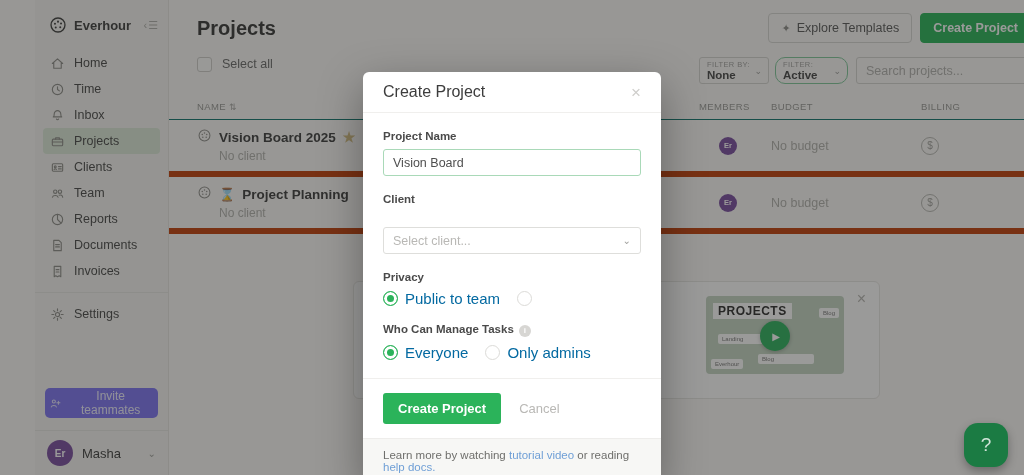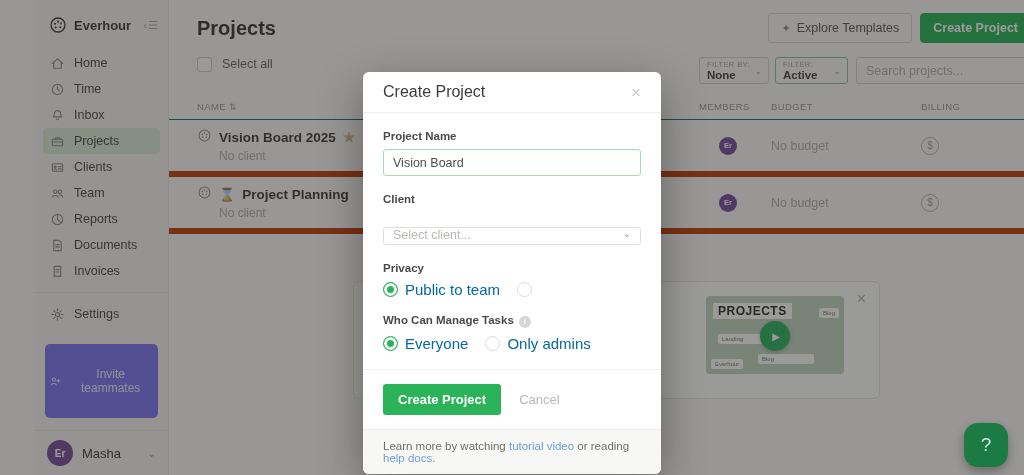--- a/index.html
+++ b/index.html
@@ -12,21 +12,21 @@
   .brand-row { display:flex; align-items:center; gap:7px; padding:16px 10px 12px 14px; }
   .brand-name { font-size:13px; font-weight:700; color:#3f3f3f; flex:1; }
   .collapse { color:#b0afac; font-size:11px; display:flex; align-items:center; gap:1px; cursor:pointer; }
   .nav { padding:4px 8px 0; }
   .nav-item { display:flex; align-items:center; gap:9px; padding:0 7px; height:26px; border-radius:4px; font-size:12.5px; color:#4a4a4a; cursor:pointer; }
   .nav-item.active { background:#dcead9; }
   .nav-icon { width:15px; height:15px; display:flex; }
   .nav-icon svg { width:15px; height:15px; stroke:#8f8e8a; fill:none; stroke-width:1.2; stroke-linecap:round; stroke-linejoin:round; }
   .sb-divider { height:1px; background:#e8e7e3; margin:8px 0; }
   .spacer { flex:1; }
-  .invite-btn { margin:0 10px 12px; background:#7e76f2; color:#eeedff; font-size:12px; border:none; border-radius:5px; padding:23px 4px; display:flex; align-items:center; justify-content:center; gap:6px; cursor:pointer; }
+  .invite-btn { margin:0 10px 12px; background:#7e76f2; color:#eeedff; font-size:12px; border:none; border-radius:5px; padding:1px 4px; display:flex; align-items:center; justify-content:center; gap:6px; cursor:pointer; }
   .invite-btn svg { width:13px; height:13px; stroke:#e6e4ff; fill:none; stroke-width:1.3; stroke-linecap:round; }
   .user-row { border-top:1px solid #e8e7e3; padding:9px 12px; display:flex; align-items:center; gap:9px; }
   .avatar { width:26px; height:26px; border-radius:50%; background:#7b4fa0; color:#fff; font-size:10px; font-weight:700; display:flex; align-items:center; justify-content:center; }
   .user-name { font-size:13px; color:#3f3f3f; flex:1; }
   .chev-sm { color:#a0a09d; font-size:10px; }
 
   
   .main { flex:1; display:flex; flex-direction:column; position:relative; }
   .page-header { display:flex; align-items:center; padding:13px 28px 8px; }
   .page-title { font-size:20px; font-weight:700; color:#3a3a3a; flex:1; }
@@ -34,21 +34,21 @@
   .hdr-btn .spark { color:#8f8e8a; font-size:11px; }
   .hdr-btn.primary { background:#2bb45a; border:1px solid #2bb45a; color:#fff; margin-left:8px; font-weight:700; }
 
   .toolbar { display:flex; align-items:flex-start; padding:6px 28px 8px; }
   .checkbox { width:15px; height:15px; border:1px solid #cfcecb; border-radius:3px; background:#fdfdfc; cursor:pointer; }
   .select-all-label { font-size:12.5px; color:#6b6b6b; margin-left:10px; }
   .mini-select { width:70px; height:27px; border:1px solid #d6d5d1; border-radius:3px; padding:2px 7px; position:relative; margin-left:auto; cursor:pointer; background:transparent; }
   .mini-select .lbl { font-size:7.5px; color:#a3a2a0; letter-spacing:.4px; line-height:9px; }
   .mini-select .val { font-size:11.5px; color:#474747; font-weight:700; line-height:12px; }
   .mini-select .chev { position:absolute; right:6px; top:8px; color:#a0a09d; font-size:9px; }
-  .mini-select.filter { border-color:#82c99c; width:73px; margin-left:6px; }
+  .mini-select.filter { border-color:#82c99c; width:73px; margin-left:6px;border-radius:10px; }
   .search-input { width:175px; height:27px; border:1px solid #d6d5d1; border-radius:3px; margin-left:8px; padding:0 9px; font-size:12.5px; color:#4a4a4a; background:transparent; outline:none; font-family:inherit; }
   .search-input::placeholder { color:#b3b2af; }
 
   .grid-cols { display:grid; grid-template-columns:1fr 72px 150px 110px; align-items:center; }
   .table-head { padding:9px 28px 7px; font-size:9.5px; letter-spacing:.4px; color:#9b9a97; border-bottom:1px solid #0f766e; }
   .sort-glyph { font-size:9px; margin-left:3px; color:#a8a7a4; }
   .prow { padding:8px 28px; border-bottom:6px solid #c2410c; min-height:48px; }
   .pname-line { display:flex; align-items:center; gap:7px; font-size:13.5px; font-weight:700; color:#3e3e3e; }
   .proj-icon svg { width:15px; height:15px; }
   .star { color:#d6bf85; font-size:14px; }
@@ -71,21 +71,21 @@
 
   
   .overlay { position:absolute; inset:0; background:rgba(30,30,28,.45); z-index:40; }
   .modal { position:absolute; left:363px; top:72px; width:298px; z-index:50; background:#fff; border-radius:6px; box-shadow:0 14px 44px rgba(0,0,0,.35); }
   .modal-header { display:flex; align-items:center; padding:11px 20px; border-bottom:1px solid #f0efed; }
   .modal-title { font-size:16px; color:#3c3c3c; font-weight:500; flex:1; }
   .modal-close { color:#cfcecb; font-size:17px; cursor:pointer; line-height:1; }
   .modal-body { padding:17px 20px 0; }
   .field-label { font-size:11.5px; font-weight:700; color:#4a4a4a; margin-bottom:7px; }
   .text-input { width:100%; height:27px; border:1px solid #a9d9b8; border-radius:3px; padding:0 9px; font-size:12.5px; color:#4f4f4f; outline:none; font-family:inherit; margin-bottom:17px; }
-  .select-box { width:100%; height:18px; border:1px solid #dededb; border-radius:3px; padding:0 9px; display:flex; align-items:flex-start; font-size:12.5px; color:#b9b8b5; margin-bottom:17px; cursor:pointer;margin-top:22px; }
+  .select-box { width:100%; height:27px; border:1px solid #dededb; border-radius:3px; padding:0 9px; display:flex; align-items:center; font-size:12.5px; color:#b9b8b5; margin-bottom:17px; cursor:pointer;margin-top:22px; }
   .select-box .chev { margin-left:auto; color:#a0a09d; font-size:10px; }
   .radio-row { display:flex; align-items:center; gap:17px; margin-top:2px; margin-bottom:16px; }
   .radio-opt { display:flex; align-items:center; gap:7px; font-size:15px; color:#0369a1; cursor:pointer; }
   .radio { width:15px; height:15px; border-radius:50%; border:1px solid #dcdbd8; background:#fff; flex:none; }
   .radio.checked { border-color:#2bb35a; background:#2bb35a; box-shadow:inset 0 0 0 3px #fff; }
   .info-icon { display:inline-block; width:12px; height:12px; border-radius:50%; background:#d7d6d3; color:#fff; font-size:8px; text-align:center; line-height:12px; margin-left:5px; font-style:normal; }
   .modal-actions { border-top:1px solid #f0efed; padding:14px 20px; display:flex; align-items:center; gap:18px; }
   .btn-primary { background:#2bb35a; color:#fff; border:none; border-radius:3px; padding:8px 15px; font-size:13px; font-weight:700; cursor:pointer; font-family:inherit; }
   .btn-cancel { color:#b9b8b5; font-size:13px; cursor:pointer; }
   .modal-footer { background:#f7f7f5; border-top:1px solid #eeedeb; padding:10px 20px; font-size:11.5px; color:#6f6f6c; border-radius:0 0 6px 6px; }

